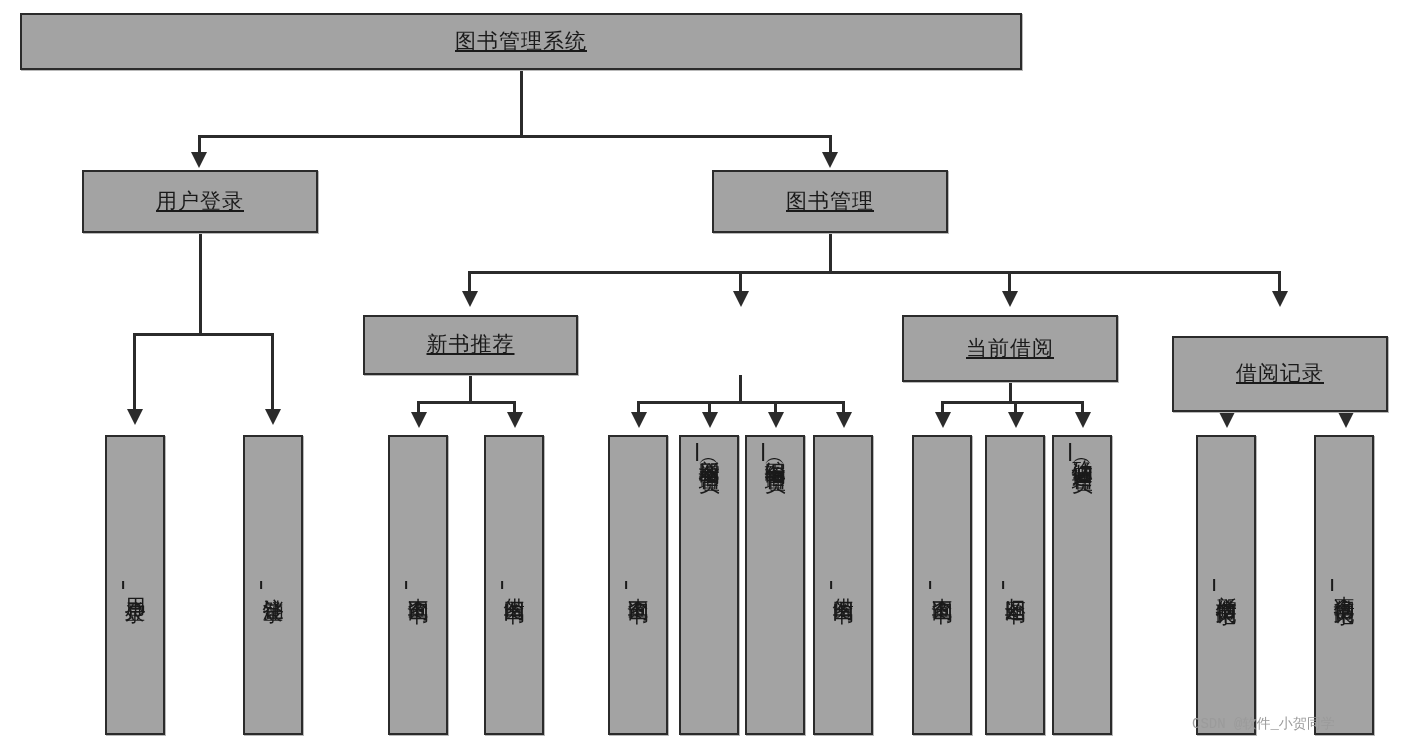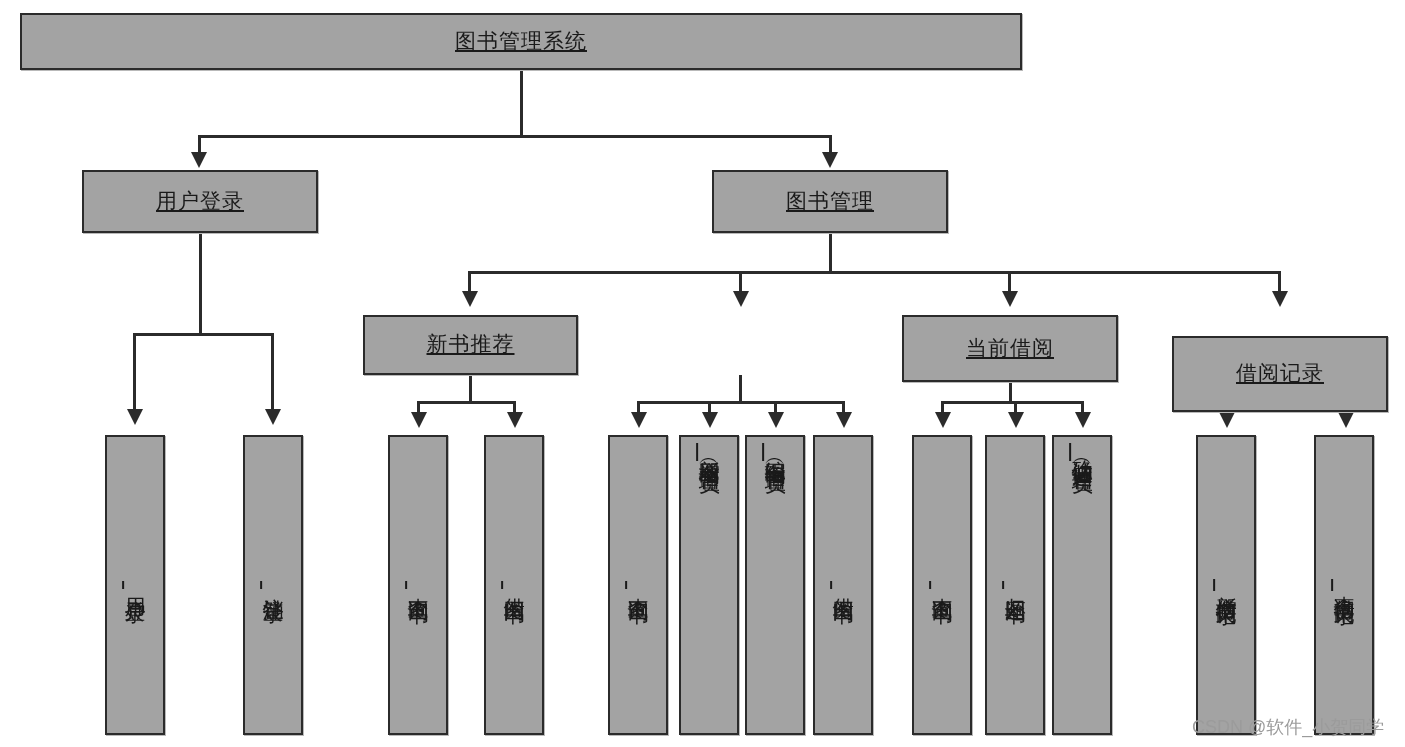--- a/index.html
+++ b/index.html
@@ -64,24 +64,24 @@
     position: absolute;
     width: 0;
     height: 0;
     border-left: 8px solid transparent;
     border-right: 8px solid transparent;
     border-top: 16px solid #2b2b2b;
   }
   
   #watermark {
     position: absolute;
-    font-size: 18px;
+    font-size: 14px;
     color: #9b9b9b;
     white-space: nowrap;
-    font-family: Liberation Sans, sans-serif;
+    font-family: Liberation Mono, monospace;
   }
 </style>
 </head>
 <body>
 
 <div id="canvas">
 
   <div class="conn v" style="left:520px; top:70px; height:65px;"></div>
   <div class="conn h" style="left:198px; top:135px; width:634px;"></div>
   <div class="conn v" style="left:198px; top:135px; height:20px;"></div>

